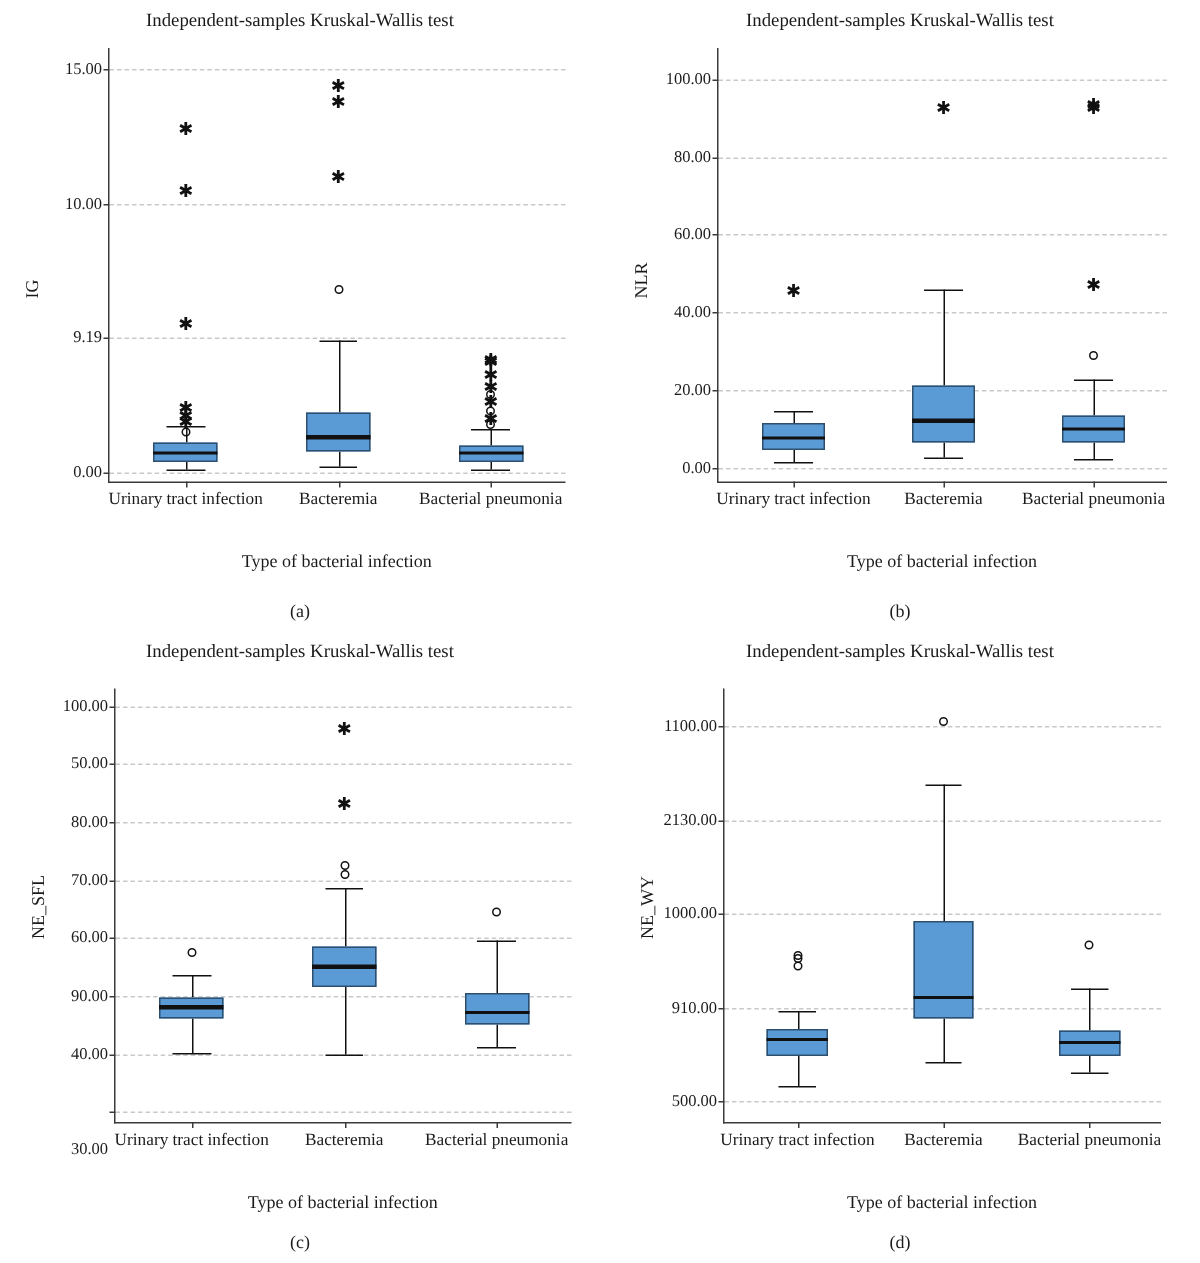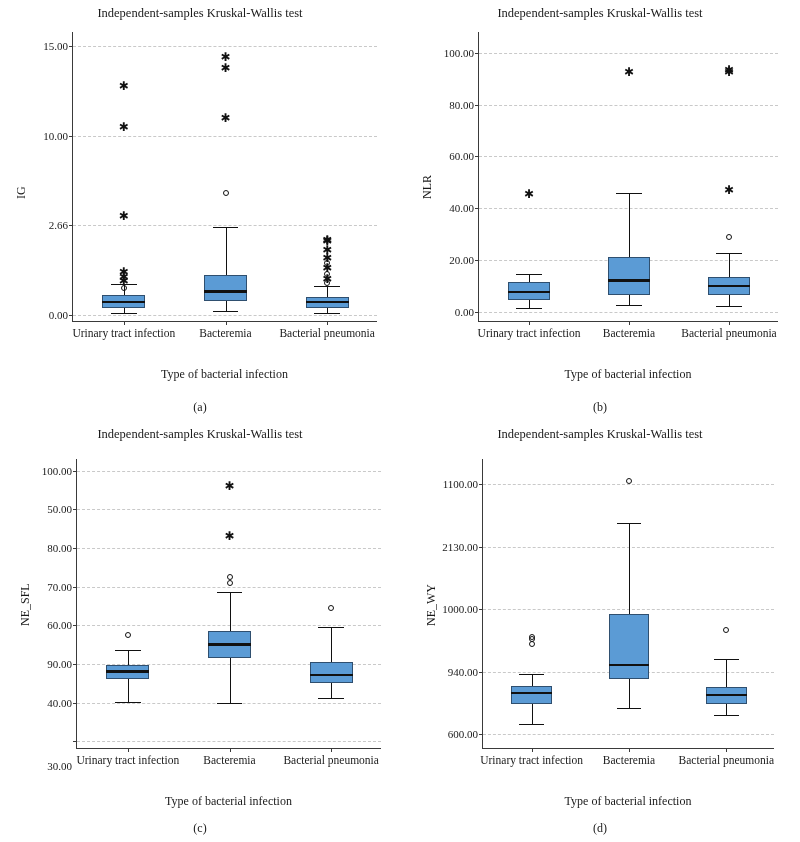--- a/index.html
+++ b/index.html
@@ -138,21 +138,21 @@
 
 <div class="panel" style="left: 0px; top: 0px;">
       <div class="panel-title">Independent-samples Kruskal-Wallis test</div>
       <div class="panel-caption">(a)</div>
       <div class="plot" style="left: 72px; top: 32px; width: 305px; height: 290px;">
         <div class="gridline" style="top: 282.84px;"></div>
         <div class="ytick-mark" style="top: 282.84px;"></div>
         <div class="ytick-label" style="top: 282.84px;">0.00</div>
         <div class="gridline" style="top: 193.333px;"></div>
         <div class="ytick-mark" style="top: 193.333px;"></div>
-        <div class="ytick-label" style="top: 193.333px;">2.66</div>
+        <div class="ytick-label" style="top: 193.333px;">9.19</div>
         <div class="gridline" style="top: 103.827px;"></div>
         <div class="ytick-mark" style="top: 103.827px;"></div>
         <div class="ytick-label" style="top: 103.827px;">10.00</div>
         <div class="gridline" style="top: 14.321px;"></div>
         <div class="ytick-mark" style="top: 14.321px;"></div>
         <div class="ytick-label" style="top: 14.321px;">15.00</div>
         <div class="xtick-mark" style="left: 50.8333px;"></div>
         <div class="xtick-label" style="left: 50.8333px;">Urinary tract infection</div>
         <div class="whisker-v" style="left: 50.8333px; top: 275.679px; height: 5.37037px;"></div>
         <div class="whisker-cap" style="left: 38.0233px; width: 25.62px; top: 281.049px;"></div>
@@ -317,24 +317,24 @@
       </div>
       <div class="ylabel" style="left: 18px; top: 205px; transform: rotate(-90deg);">NE_SFL</div>
       <div class="xlabel" style="left: 76px; width: 305px; top: 373px;">Type of bacterial infection</div>
     </div>
     <div class="panel" style="left: 400px; top: 421px;">
       <div class="panel-title">Independent-samples Kruskal-Wallis test</div>
       <div class="panel-caption">(d)</div>
       <div class="plot" style="left: 82px; top: 38px; width: 292px; height: 290px;">
         <div class="gridline" style="top: 275px;"></div>
         <div class="ytick-mark" style="top: 275px;"></div>
-        <div class="ytick-label" style="top: 275px;">600.00</div>
+        <div class="ytick-label" style="top: 275px;">500.00</div>
         <div class="gridline" style="top: 212.5px;"></div>
         <div class="ytick-mark" style="top: 212.5px;"></div>
-        <div class="ytick-label" style="top: 212.5px;">940.00</div>
+        <div class="ytick-label" style="top: 212.5px;">910.00</div>
         <div class="gridline" style="top: 150px;"></div>
         <div class="ytick-mark" style="top: 150px;"></div>
         <div class="ytick-label" style="top: 150px;">1000.00</div>
         <div class="gridline" style="top: 87.5px;"></div>
         <div class="ytick-mark" style="top: 87.5px;"></div>
         <div class="ytick-label" style="top: 87.5px;">2130.00</div>
         <div class="gridline" style="top: 25px;"></div>
         <div class="ytick-mark" style="top: 25px;"></div>
         <div class="ytick-label" style="top: 25px;">1100.00</div>
         <div class="xtick-mark" style="left: 48.6667px;"></div>

